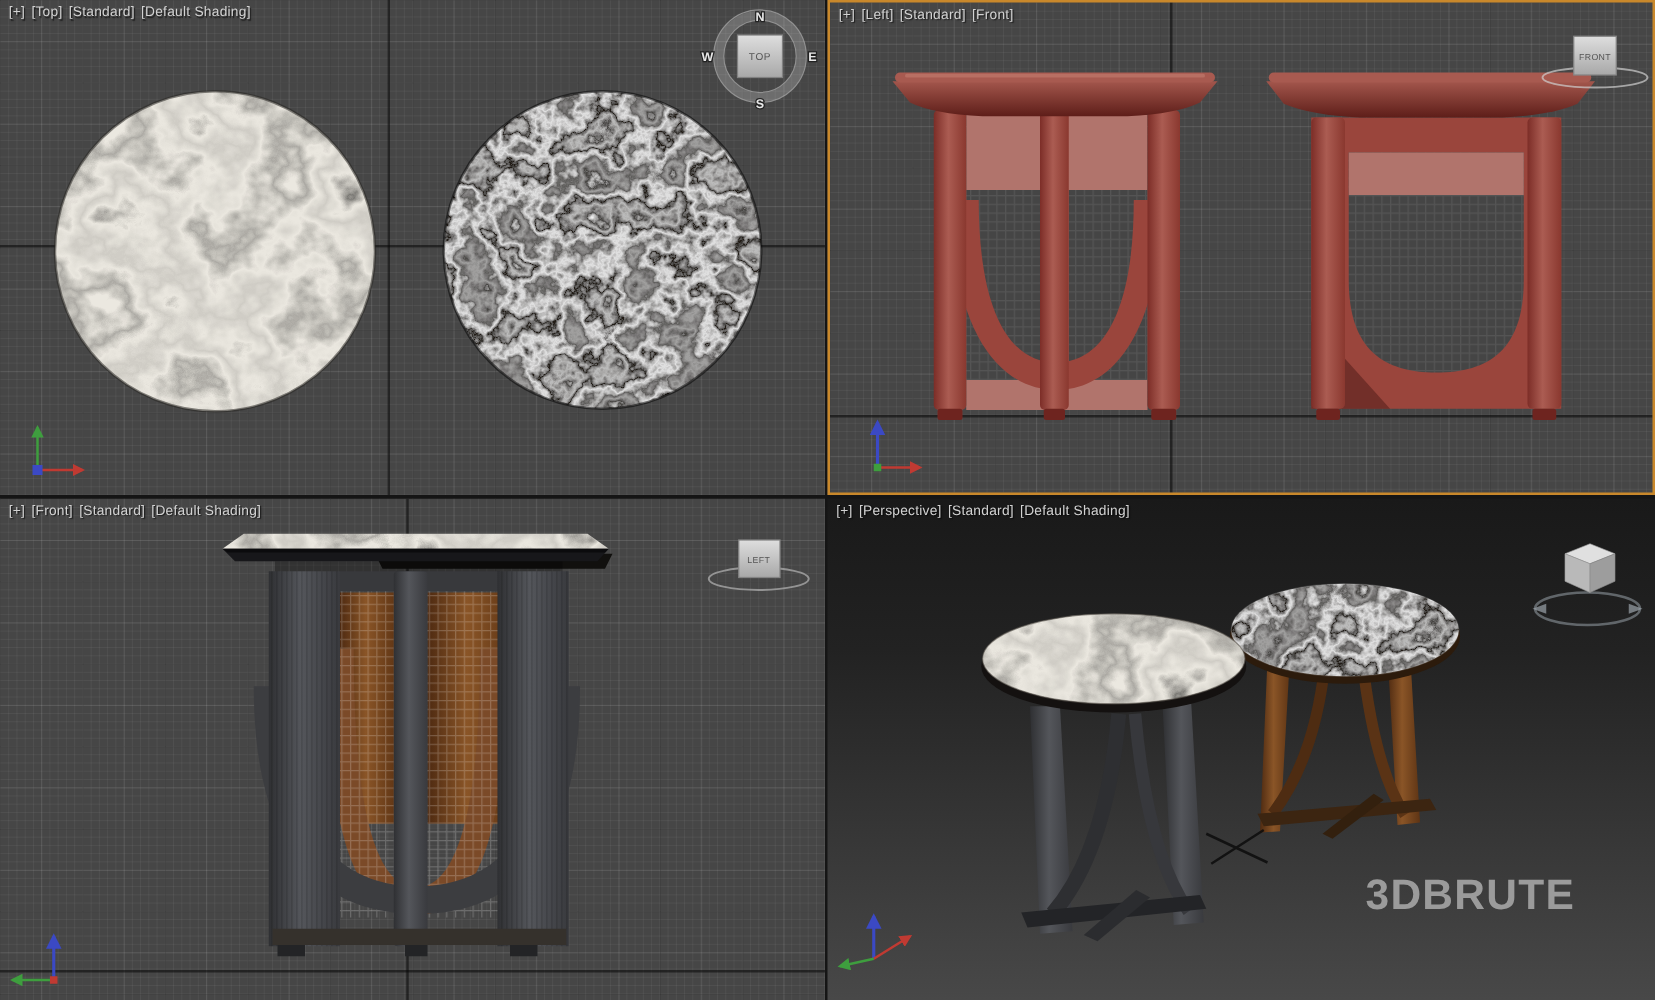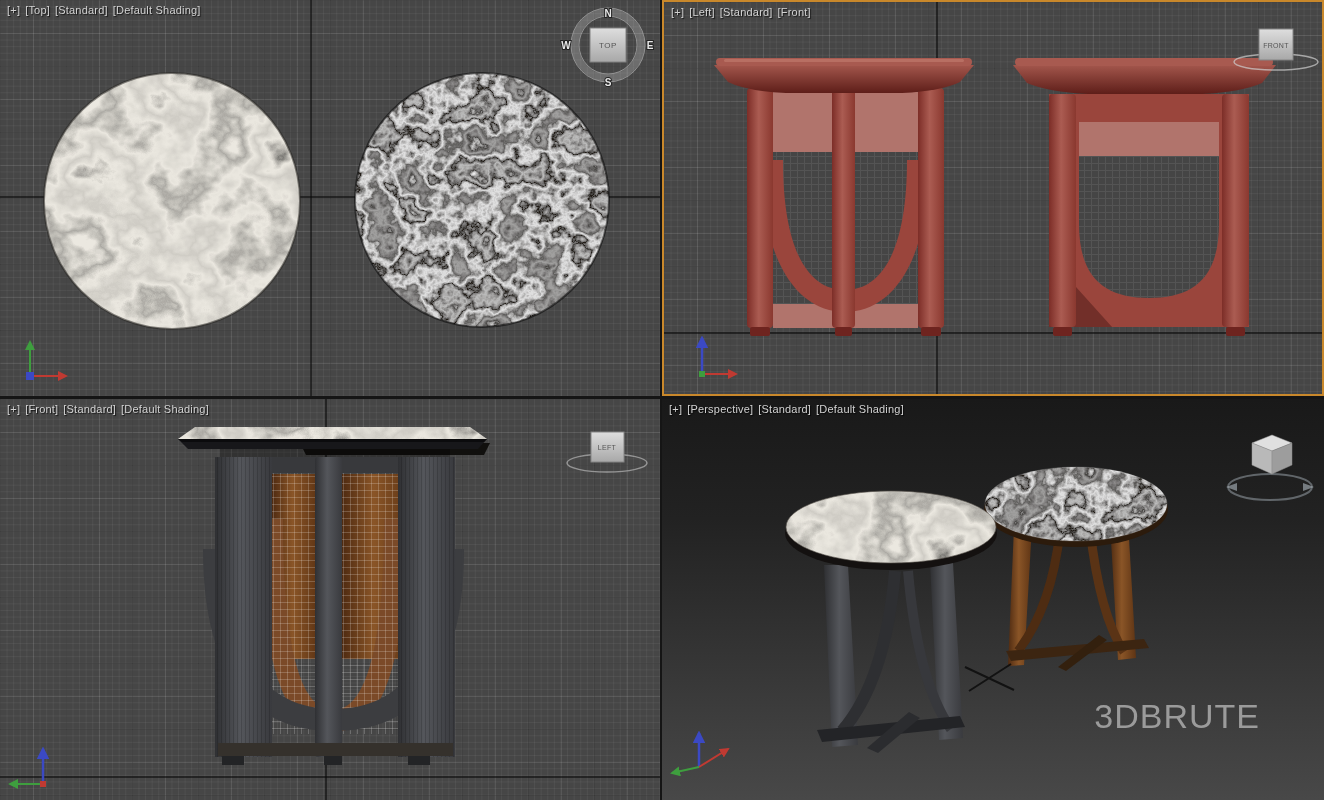--- a/index.html
+++ b/index.html
@@ -19,21 +19,21 @@
   #vp-front{left:662px;top:0;width:662px;height:396px;border:2px solid #c9882b;box-sizing:border-box}
   #vp-left{left:0;top:399px;width:660px;height:401px}
   #vp-persp{left:662px;top:399px;width:662px;height:401px;
     background:linear-gradient(180deg,#191919 0%,#222222 30%,#383838 70%,#484848 100%)}
   .vp-label{position:absolute;left:7px;top:4px;display:flex;gap:5px;font-size:11px;color:#d2d2d2;
     text-shadow:1px 1px 1px rgba(0,0,0,.7);z-index:30;letter-spacing:.2px;white-space:nowrap}
   .vp-label span{cursor:default}
   .scene{position:absolute;left:0;top:0;z-index:10}
   .axis{position:absolute;z-index:15}
   .oline{position:absolute;background:rgba(8,8,8,.55);z-index:5}
-  .wm{position:absolute;right:64px;bottom:64px;z-index:25;font-size:34px;font-weight:normal;
+  .wm{position:absolute;right:64px;bottom:64px;z-index:25;font-size:34px;font-weight:bold;
       color:#9b9b9b;letter-spacing:1px}
   svg text{font-family:"Liberation Sans",sans-serif}
 </style>
 </head>
 <body>
 
 <div class="stage">
 
 <svg width="0" height="0" style="position:absolute">
 <defs>

